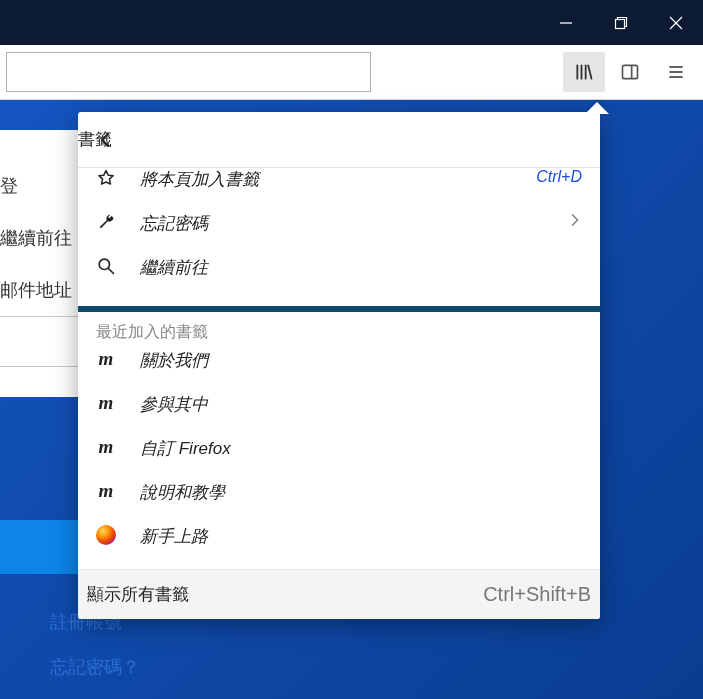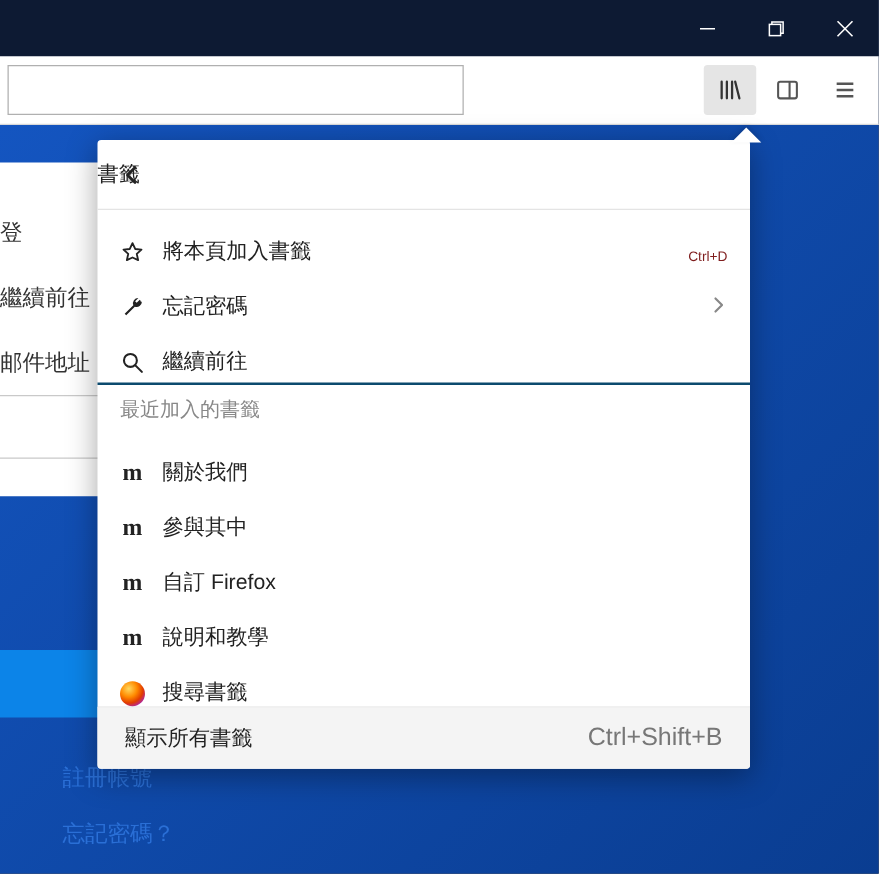--- a/index.html
+++ b/index.html
@@ -150,47 +150,48 @@
       width: 32px; height: 32px;
       display: flex; align-items: center; justify-content: center;
     }
     .panel-title {
       flex: 1;
       text-align: left;
       font-weight: 400;
     }
     .panel-row {
       display: flex;
-      align-items: flex-end;
+      align-items: flex-start;
       height: 44px;
       padding: 0 18px;
-      gap: 14px;
+      gap: 24px;
+      font-style: italic;
     }
     .panel-row .icon {
       width: 20px; height: 20px;
       display: flex; align-items: center; justify-content: center;
       flex-shrink: 0;
     }
     .panel-row .label { flex: 1; }
-    .panel-row .shortcut { color: #7f1d1d; font-size: 11px; }
+    .panel-row .shortcut { color: #1d4ed8; font-size: 16px; }
     .panel-row .chevron { color: #888; }
     .panel-section-label {
       color: #888;
       font-size: 16px;
       padding: 10px 18px 6px;
-      border-top: 2px solid #0c4a6e;
+      border-top: 6px solid #0c4a6e;
       margin-top: 6px;
     }
     .panel-footer {
       border-top: 1px solid #e4e4e4;
       background: #f4f4f4;
       height: 50px;
       display: flex;
       align-items: center;
-      padding: 0 22px;
+      padding: 0 9px;
       border-radius: 0 0 3px 3px;
     }
     .panel-footer .label { flex: 1; }
     .panel-footer .shortcut { color: #777; font-size: 20px; }
     
     .m-icon {
       font-family: "Times New Roman", serif;
       font-weight: bold;
       font-size: 19px;
       color: #222;
@@ -322,20 +323,20 @@
     <span class="label">自訂 Firefox</span>
   </div>
   <div class="panel-row">
     <span class="icon m-icon">m</span>
     <span class="label">說明和教學</span>
   </div>
   <div class="panel-row">
     <span class="icon">
         <div class="ff-icon"></div>
       </span>
-    <span class="label">搜尋書籤</span>
+    <span class="label">新手上路</span>
   </div>
 
   <div class="panel-footer">
     <span class="label">顯示所有書籤</span>
     <span class="shortcut">Ctrl+Shift+B</span>
   </div>
 </div>
 
 </body></html>

